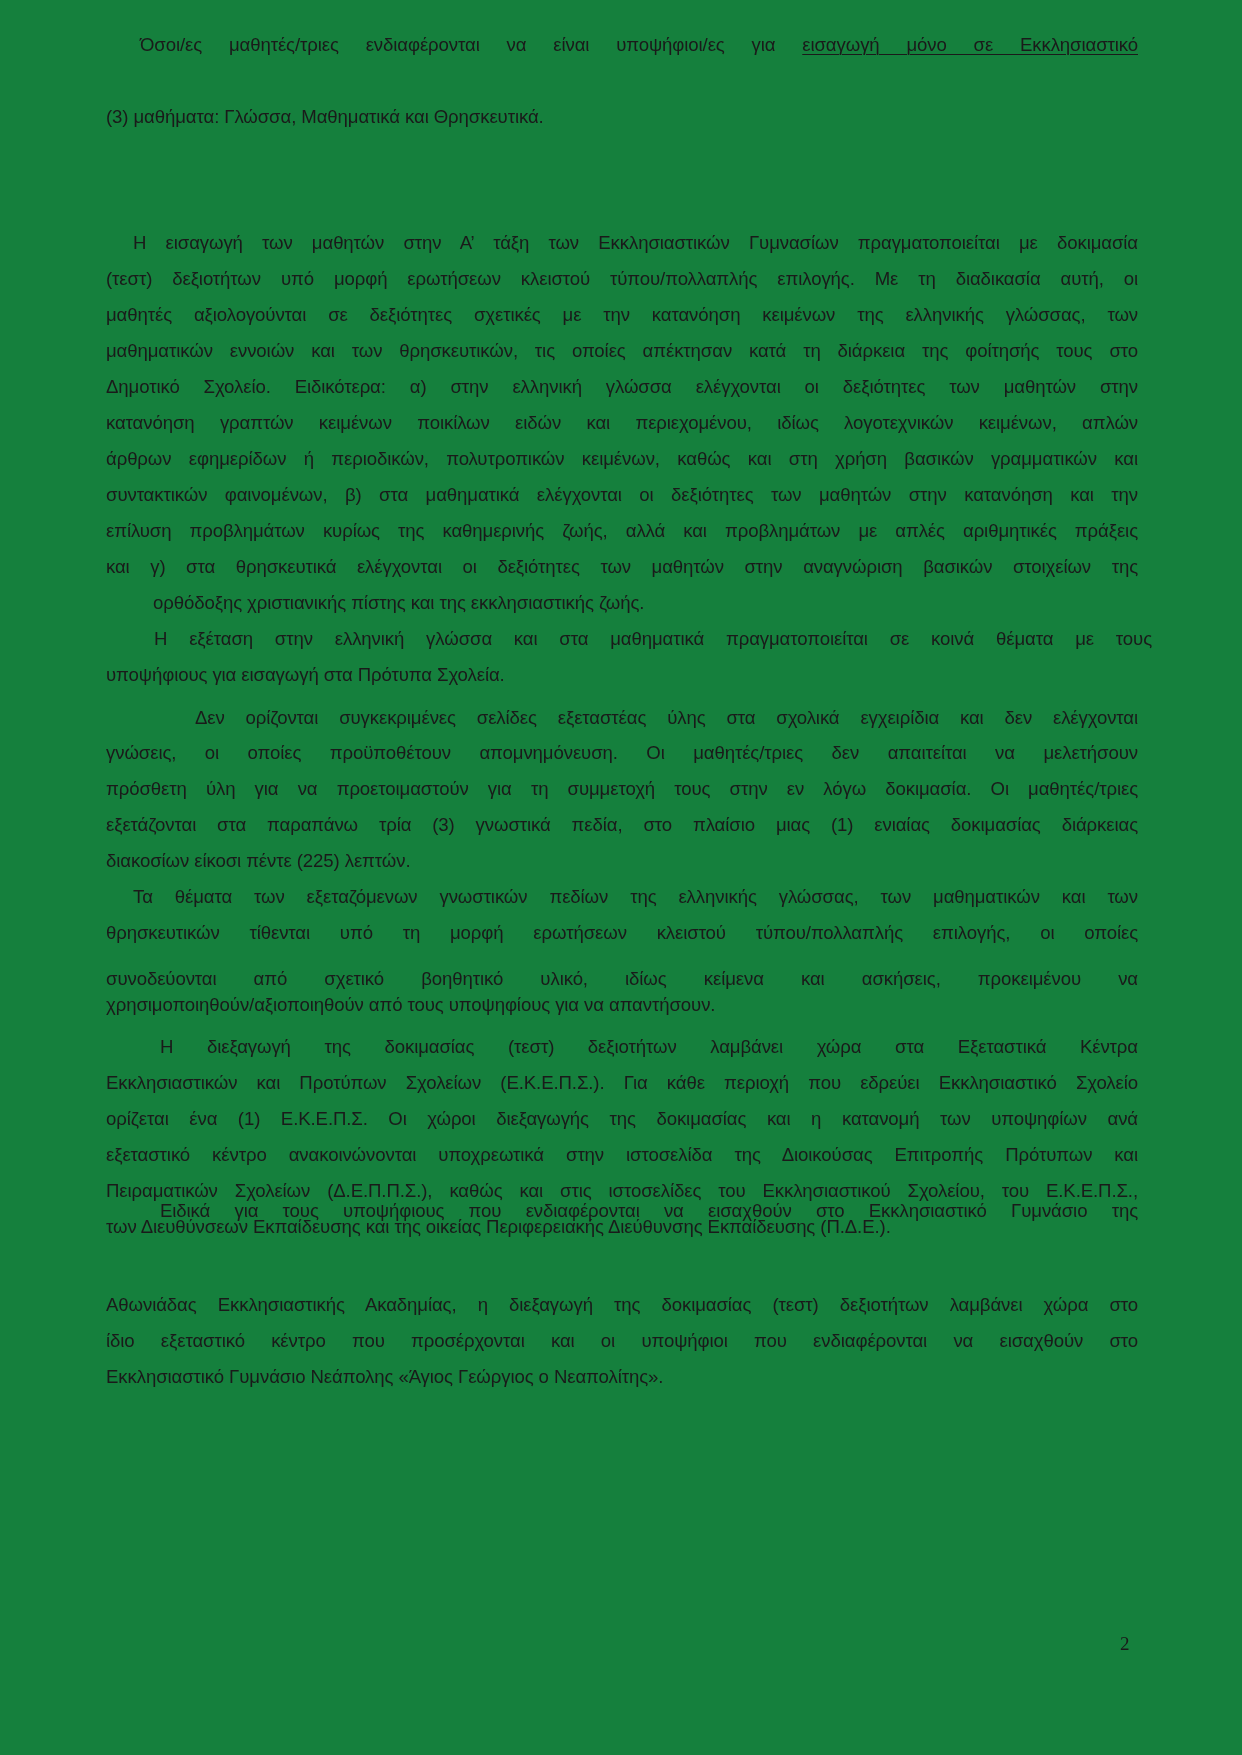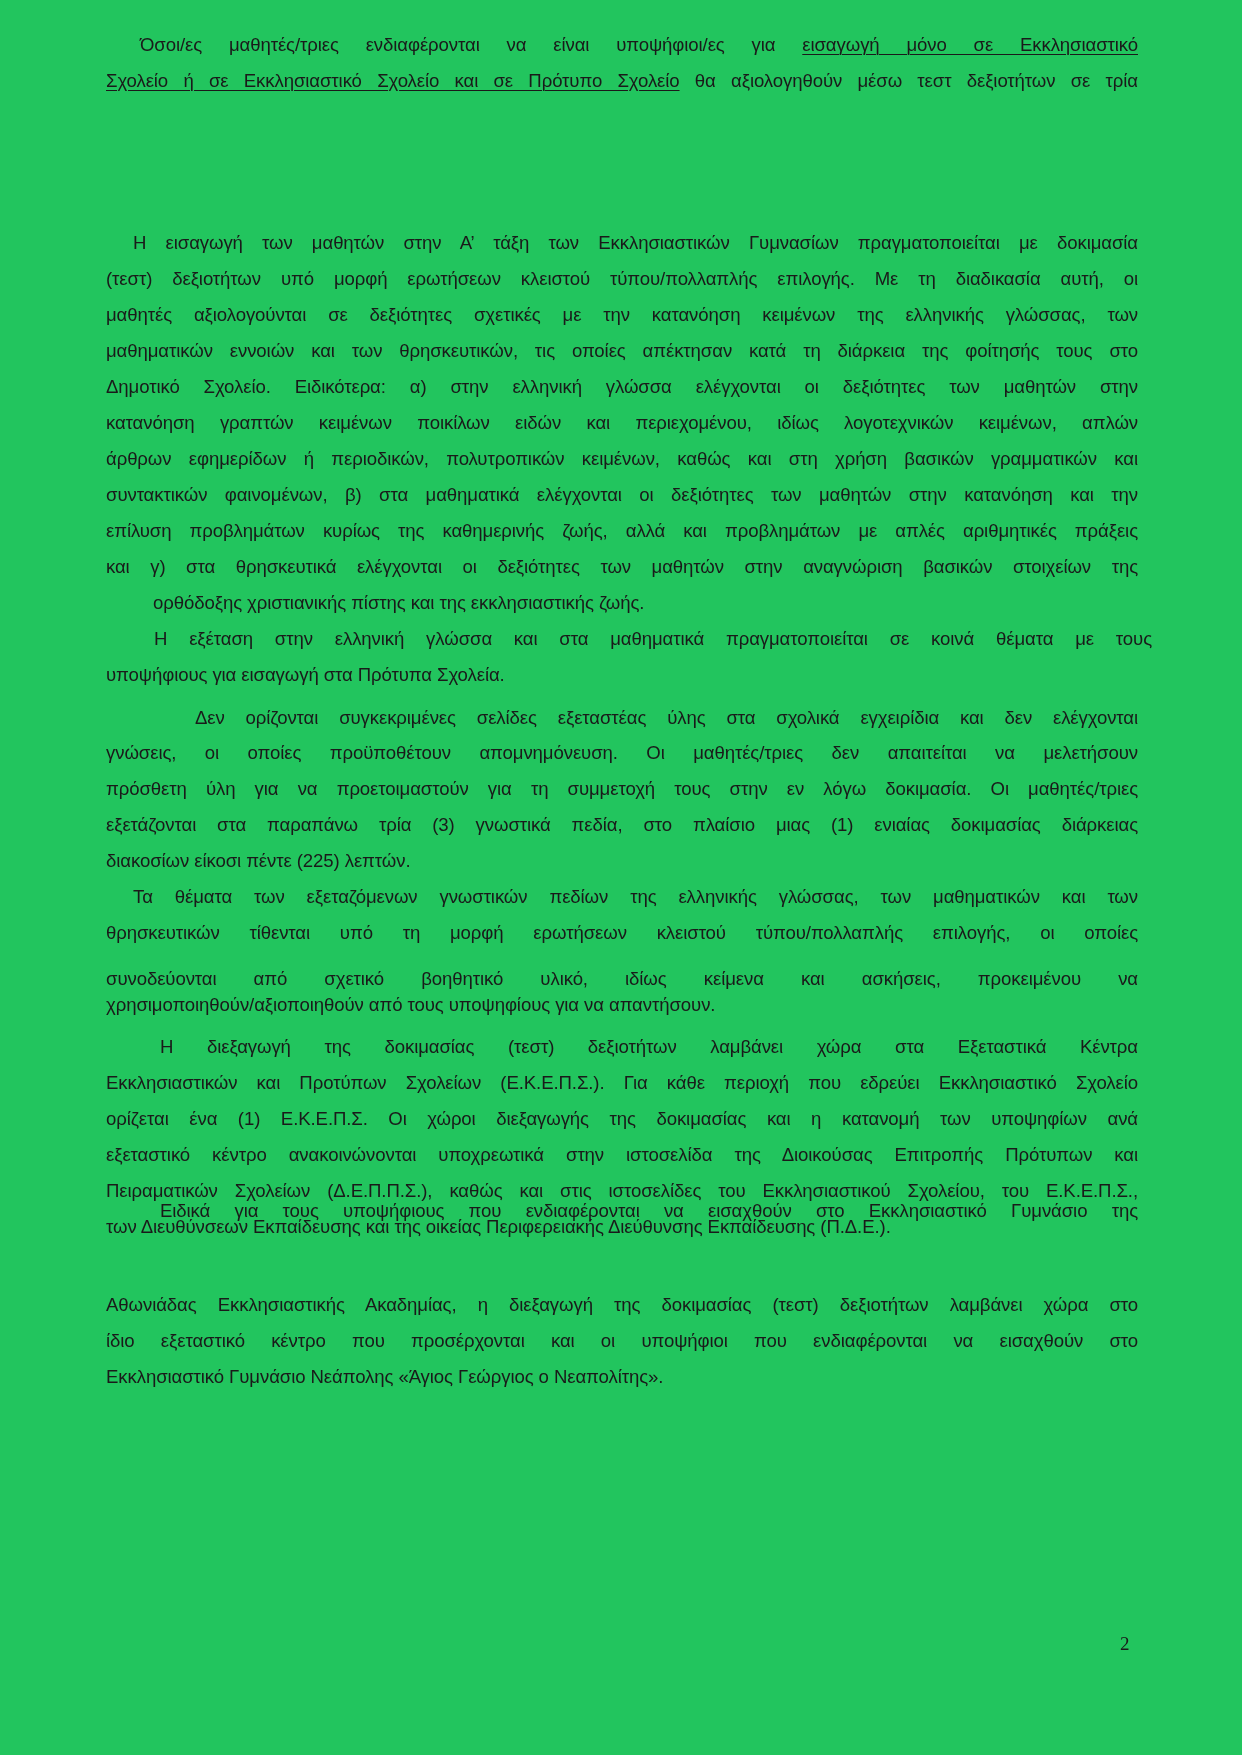--- a/index.html
+++ b/index.html
@@ -13,21 +13,21 @@
       position: relative;
       overflow: hidden;
       color: #1a1a1a;
       font-family: "Liberation Sans", "DejaVu Sans", sans-serif;
     }
     .page {
       position: absolute;
       left: 0; top: 0;
       width: 1242px;
       height: 1755px;
-      background: #22c55e;
+      background: #15803d;
     }
     .line {
       position: absolute;
       left: 106px;
       width: 1032px;
       height: 30px;
       font-size: 18.6px;
       line-height: 30px;
       white-space: nowrap;
       text-align: justify;
@@ -67,21 +67,21 @@
       line-height: 24px;
       color: #1a1a1a;
     }
   </style>
 </head>
 <body>
 
 <div class="page">
 
   <div class="line indent2" style="top:30px;"><span>Όσοι/ες μαθητές/τριες ενδιαφέρονται να είναι υποψήφιοι/ες για </span><span class="u">εισαγωγή μόνο σε Εκκλησιαστικό</span></div>
-  <div class="line" style="top:66px;"><span class="u">Σχολείο ή σε Εκκλησιαστικό Σχολείο και σε Πρότυπο Σχολείο</span><span> θα αξιολογηθούν μέσω τεστ δεξιοτήτων σε τρία</span></div>
+  <div class="line last" style="top:102px;">(3) μαθήματα: Γλώσσα, Μαθηματικά και Θρησκευτικά.</div>
 
 
   <div>
     <div class="line indent1" style="top:228px;">Η εισαγωγή των μαθητών στην Α’ τάξη των Εκκλησιαστικών Γυμνασίων πραγματοποιείται με δοκιμασία</div>
     <div class="line" style="top:264px;">(τεστ) δεξιοτήτων υπό μορφή ερωτήσεων κλειστού τύπου/πολλαπλής επιλογής. Με τη διαδικασία αυτή, οι</div>
     <div class="line" style="top:300px;">μαθητές αξιολογούνται σε δεξιότητες σχετικές με την κατανόηση κειμένων της ελληνικής γλώσσας, των</div>
     <div class="line" style="top:336px;">μαθηματικών εννοιών και των θρησκευτικών, τις οποίες απέκτησαν κατά τη διάρκεια της φοίτησής τους στο</div>
     <div class="line" style="top:372px;">Δημοτικό Σχολείο. Ειδικότερα: α) στην ελληνική γλώσσα ελέγχονται οι δεξιότητες των μαθητών στην</div>
     <div class="line" style="top:408px;">κατανόηση γραπτών κειμένων ποικίλων ειδών και περιεχομένου, ιδίως λογοτεχνικών κειμένων, απλών</div>
     <div class="line" style="top:444px;">άρθρων εφημερίδων ή περιοδικών, πολυτροπικών κειμένων, καθώς και στη χρήση βασικών γραμματικών και</div>

